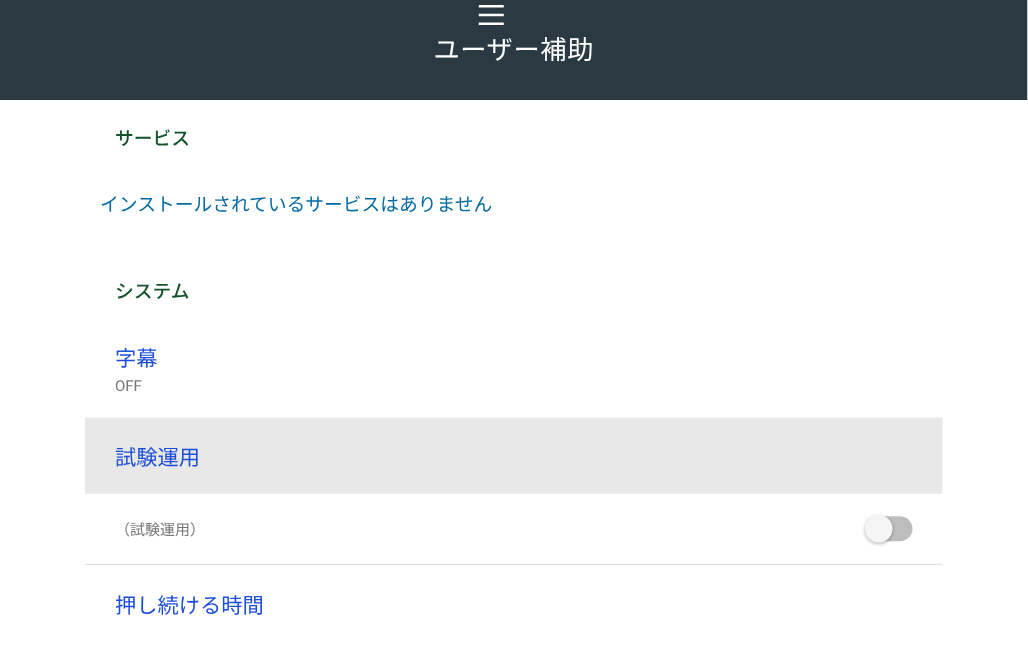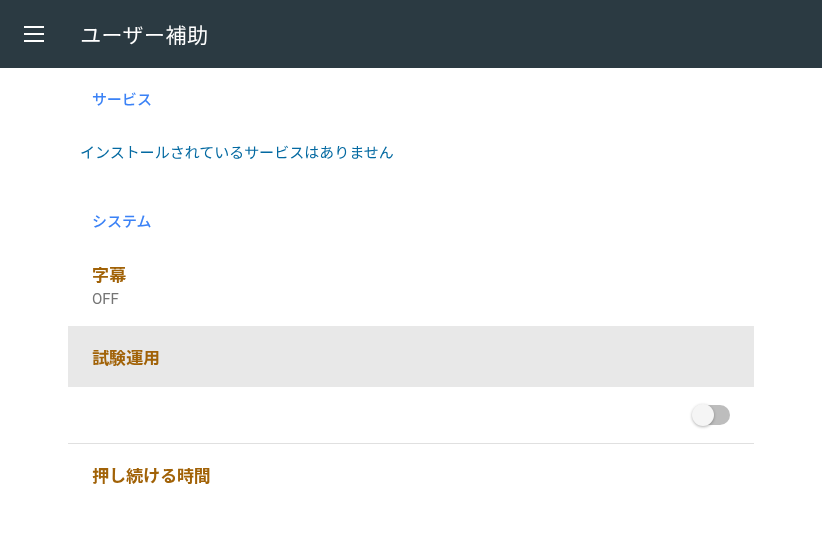--- a/index.html
+++ b/index.html
@@ -9,25 +9,26 @@
     }
     body {
       font-family: -apple-system, BlinkMacSystemFont, "Segoe UI", Roboto, "Noto Sans JP", sans-serif;
       background: #ffffff;
       width: 822px;
       height: 533px;
       overflow: hidden;
     }
     .app-bar {
       background: #2b3a42;
-      height: 68px;
+      height: 80px;
       display: flex;
       align-items: center;
       padding: 0 24px;
       color: #ffffff;
+      flex-direction: column;
     }
     .menu-icon {
       width: 24px;
       height: 24px;
       margin-right: 32px;
       cursor: pointer;
       display: flex;
       flex-direction: column;
       justify-content: center;
       gap: 5px;
@@ -44,21 +45,21 @@
       letter-spacing: 0.5px;
     }
     .content {
       padding: 0 0 0 0;
     }
     .list-container {
       margin-left: 68px;
       margin-right: 68px;
     }
     .section-header {
-      color: #3b82f6;
+      color: #14532d;
       font-size: 15px;
       font-weight: 500;
       padding: 20px 24px 12px 24px;
     }
     .empty-message {
       color: #0369a1;
       font-size: 15px;
       padding: 20px 12px 28px 12px;
     }
     .list-item {
@@ -70,27 +71,27 @@
     }
     .list-item.selected {
       background: #e8e8e8;
     }
     .list-item-text {
       display: flex;
       flex-direction: column;
       gap: 4px;
     }
     .list-item-title {
-      color: #a16207;
+      color: #1d4ed8;
       font-size: 17px;
-      font-weight: 700;
+      font-weight: 400;
     }
     .list-item-subtitle {
       color: #757575;
-      font-size: 15px;
+      font-size: 12px;
     }
     .divider {
       height: 1px;
       background: #e0e0e0;
       margin: 0;
     }
     .toggle {
       width: 36px;
       height: 20px;
       background: #bdbdbd;
@@ -138,20 +139,21 @@
     </div>
 
     <div class="list-item selected">
       <div class="list-item-text">
         <div class="list-item-title">試験運用</div>
       </div>
     </div>
 
     <div class="list-item">
       <div class="list-item-text">
+        <div class="list-item-subtitle">（試験運用）</div>
       </div>
       <div class="toggle">
         <div class="toggle-thumb"></div>
       </div>
     </div>
 
     <div class="divider"></div>
 
     <div class="list-item">
       <div class="list-item-text">

